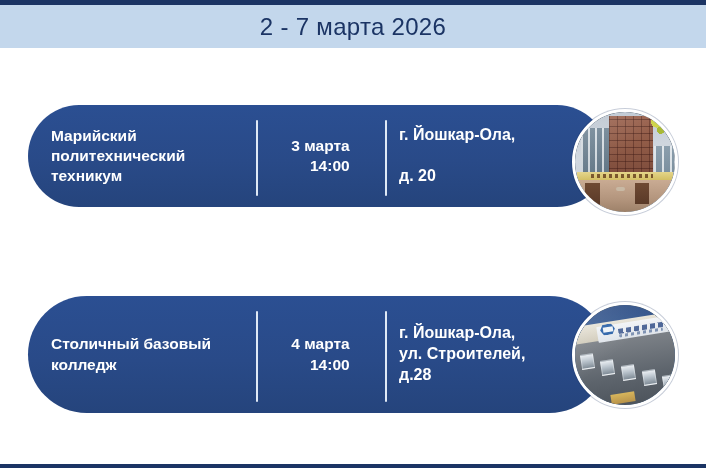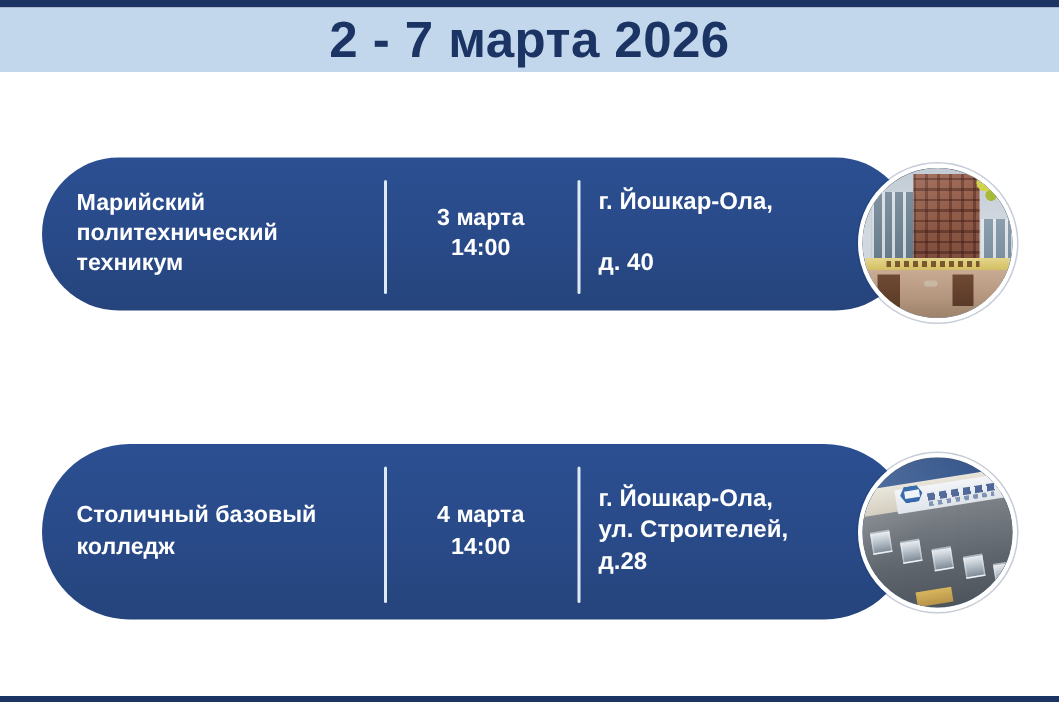--- a/index.html
+++ b/index.html
@@ -29,22 +29,22 @@
     position: absolute;
     left: 0; top: 5px;
     width: 706px; height: 43px;
     background: #c3d7ec;
     display: flex;
     align-items: center;
     justify-content: center;
   }
   .header-title {
     color: #1b3464;
-    font-size: 34px;
-    font-weight: bold;
+    font-size: 24px;
+    font-weight: normal;
     letter-spacing: 0.3px;
     line-height: 1;
     white-space: nowrap;
   }
 
   
   .bottom-rule {
     position: absolute;
     left: 0; top: 464px;
     width: 706px; height: 4px;
@@ -93,21 +93,21 @@
 
   .col-name {
     width: 228px;
     padding-left: 23px;
     padding-right: 8px;
     font-size: 15.5px;
   }
   .col-date {
     width: 129px;
     justify-content: center;
-    text-align: center;
+    text-align: right;
     font-size: 15.5px;
   }
   .col-addr {
     width: 205px;
     padding-left: 14px;
     padding-right: 6px;
     font-size: 16px;
   }
 
   
@@ -297,21 +297,21 @@
         <span>14:00</span>
       </span>
     </div>
 
     <div class="divider d2"></div>
 
     <div class="col col-addr">
       <span>
         <span>г. Йошкар-Ола,</span><br>
         <br>
-        <span>д. 40</span>
+        <span>д. 20</span>
       </span>
     </div>
 
   </div>
 
   <div class="photo-circle">
     <div class="photo-inner">
       <div class="p1-sky"></div>
       <div class="p1-glassL"></div>
       <div class="p1-brick"></div>

